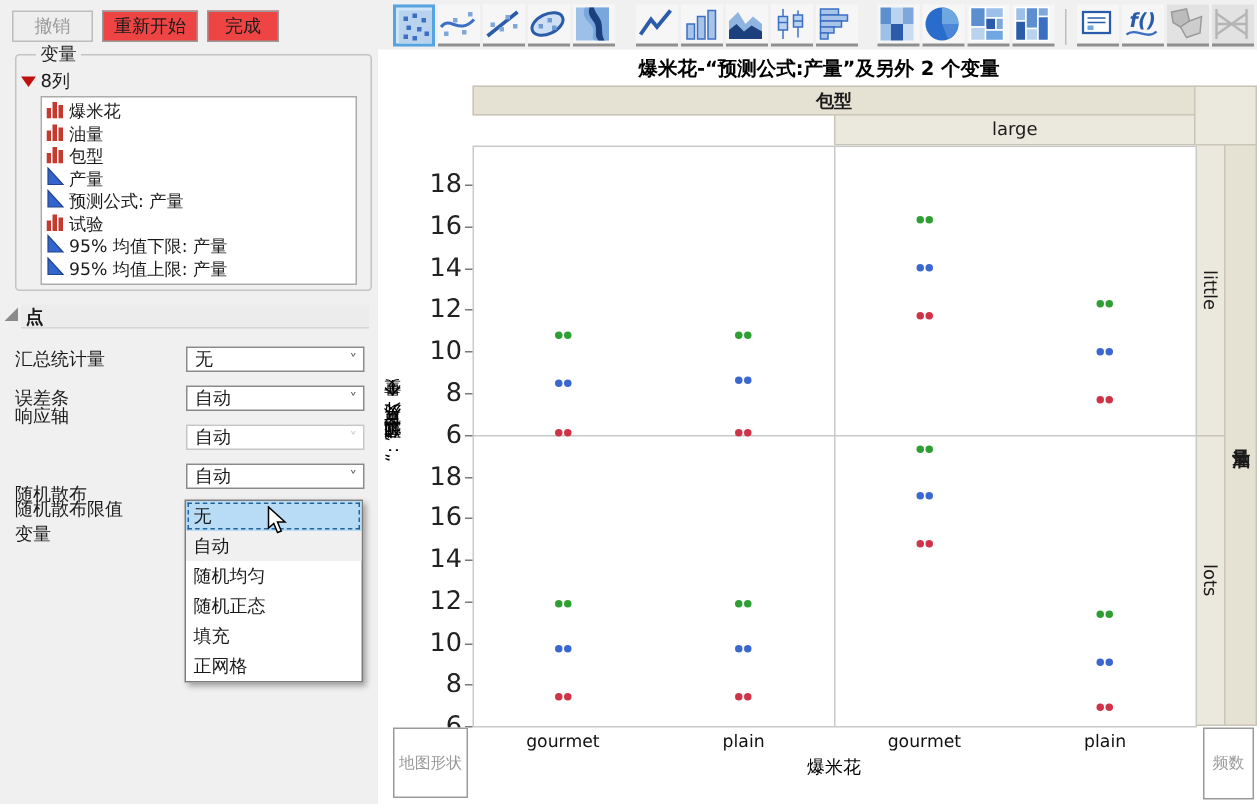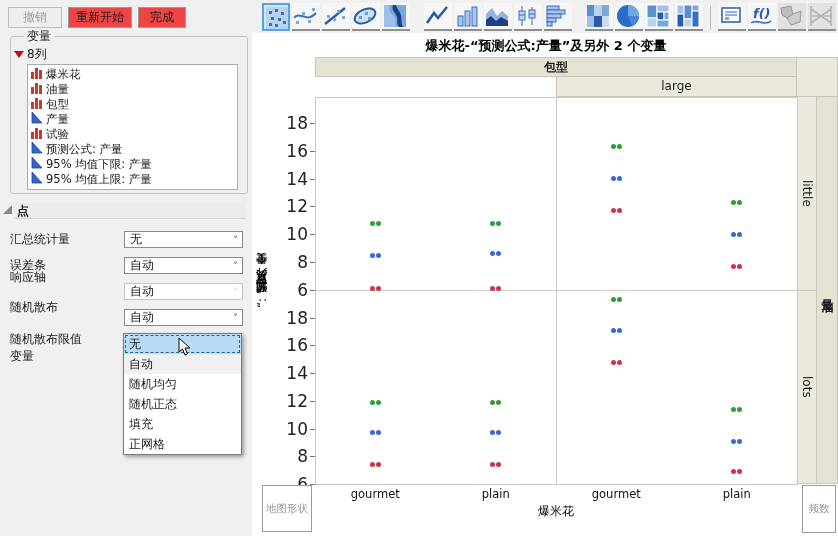--- a/index.html
+++ b/index.html
@@ -110,31 +110,31 @@
         <span>包型</span>
       </div>
       <div class="var-item">
         <span><svg width="12" height="13" viewBox="0 0 12 13">
             <polygon points="1,1 1,12 11,12" fill="#3465cc" stroke="#20458f" stroke-width="0.8"></polygon>
           </svg></span>
         <span>产量</span>
       </div>
       <div class="var-item">
         <span><svg width="12" height="13" viewBox="0 0 12 13">
+            <polygon points="1,1 1,12 11,12" fill="#3465cc" stroke="#20458f" stroke-width="0.8"></polygon>
+          </svg></span>
+        <span>预测公式: 产量</span>
+      </div>
+      <div class="var-item">
+        <span><svg width="12" height="13" viewBox="0 0 12 13">
             <rect x="0" y="6" width="3" height="7" fill="#c23b2e"></rect>
             <rect x="4" y="2" width="3" height="11" fill="#c23b2e"></rect>
             <rect x="8" y="4" width="3" height="9" fill="#c23b2e"></rect>
           </svg></span>
         <span>试验</span>
-      </div>
-      <div class="var-item">
-        <span><svg width="12" height="13" viewBox="0 0 12 13">
-            <polygon points="1,1 1,12 11,12" fill="#3465cc" stroke="#20458f" stroke-width="0.8"></polygon>
-          </svg></span>
-        <span>预测公式: 产量</span>
       </div>
       <div class="var-item">
         <span><svg width="12" height="13" viewBox="0 0 12 13">
             <polygon points="1,1 1,12 11,12" fill="#3465cc" stroke="#20458f" stroke-width="0.8"></polygon>
           </svg></span>
         <span>95% 均值下限: 产量</span>
       </div>
       <div class="var-item">
         <span><svg width="12" height="13" viewBox="0 0 12 13">
             <polygon points="1,1 1,12 11,12" fill="#3465cc" stroke="#20458f" stroke-width="0.8"></polygon>
@@ -145,21 +145,21 @@
 
   <div id="pts-tri"></div>
   <div id="pts-header">点</div>
   <div id="points-controls">
       <div class="ctl-label" style="top: 231px;">汇总统计量</div>
       <div class="select" style="top: 231px;"><span>无</span><span class="chev">˅</span></div>
       <div class="ctl-label" style="top: 257px;">误差条</div>
       <div class="select" style="top: 257px;"><span>自动</span><span class="chev">˅</span></div>
       <div class="ctl-label" style="top: 269px;">响应轴</div>
       <div class="select disabled" style="top: 283px;"><span>自动</span><span class="chev">˅</span></div>
-      <div class="ctl-label" style="top: 299px;">随机散布</div>
+      <div class="ctl-label" style="top: 321px;">随机散布</div>
       <div class="select" style="top: 309px;"><span>自动</span><span class="chev">˅</span></div>
     </div>
   <div class="ctl-label" style="top:331px;">随机散布限值</div>
   <div class="ctl-label" style="top:348px;">变量</div>
   <div id="jitter-dd">
       <div class="dd-item sel">无</div>
       <div class="dd-item alt">自动</div>
       <div class="dd-item">随机均匀</div>
       <div class="dd-item">随机正态</div>
       <div class="dd-item">填充</div>

